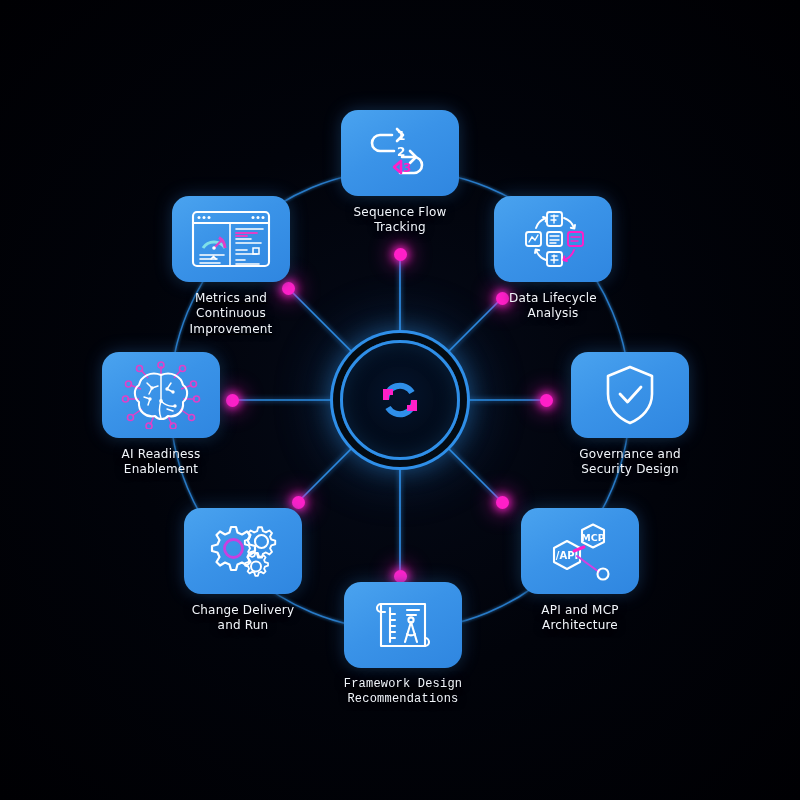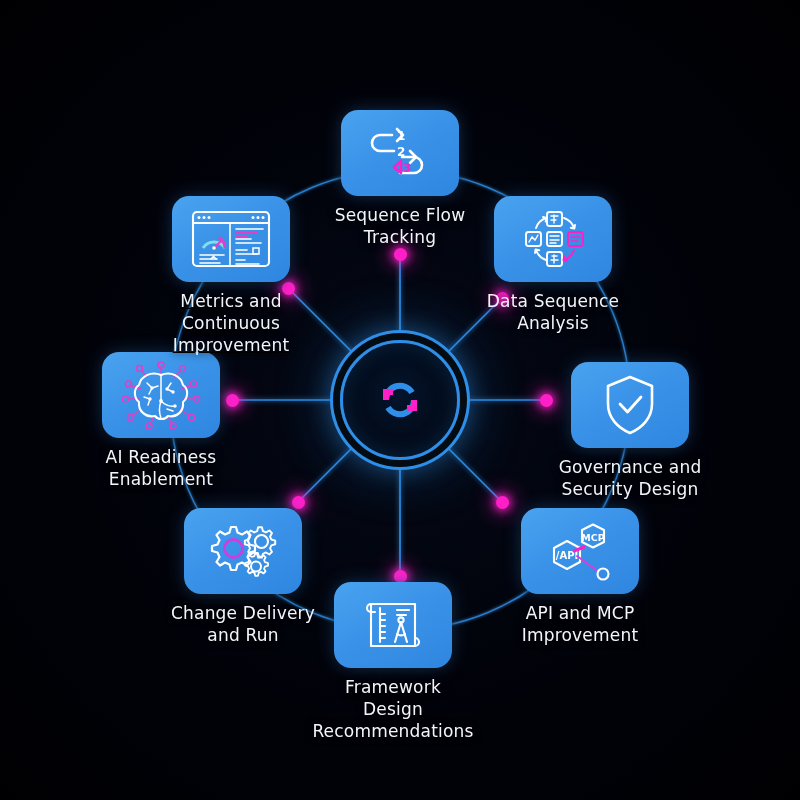--- a/index.html
+++ b/index.html
@@ -49,34 +49,34 @@
     width:118px; height:86px;
     border-radius:17px;
     background:linear-gradient(150deg,#4aa3ef 0%, #3a93e8 45%, #2f86e0 100%);
     display:flex; align-items:center; justify-content:center;
     box-shadow:0 0 18px rgba(58,147,232,0.30), 0 2px 10px rgba(0,0,0,0.6);
   }
   .card svg { display:block; }
   .label {
     margin-top:9px;
     color:#f2f6fb;
-    font-size:17px;
+    font-size:12px;
     line-height:1.28;
     text-align:center;
     letter-spacing:0.2px;
     text-shadow:0 0 8px rgba(0,0,0,0.95);
     white-space:pre-line;
   }
 
   
   #node-0 { left:325px; top:110px; }   
   #node-1 { left:478px; top:196px; }   
-  #node-2 { left:555px; top:352px;margin-top:10px; }   
+  #node-2 { left:555px; top:352px; }   
   #node-3 { left:505px; top:508px; }   
-  #node-4 { left:318px; top:582px; }   
+  #node-4 { left:328px; top:582px;font-family:Liberation Mono, monospace; }   
   #node-5 { left:168px; top:508px; }   
   #node-6 { left:86px;  top:352px; }   
   #node-7 { left:156px; top:196px;text-decoration:underline; }   
 
   
   .dot {
     position:absolute;
     width:13px; height:13px;
     border-radius:50%;
     background:#ff1fc8;
@@ -192,21 +192,21 @@
           <path d="M 57 17 L 56.4 20.6 L 52.8 19.8"></path>
           <path d="M 28 52 A 16 16 0 0 1 18 42"></path>
           <path d="M 17 45 L 17.6 41.4 L 21.2 42.2"></path>
         </g>
         <g fill="none" stroke="#ff1fc8" stroke-width="1.9" stroke-linecap="round" stroke-linejoin="round">
           <path d="M 56 42 A 16 16 0 0 1 46 52"></path>
           <path d="M 49 53 L 45.4 52 L 46.4 48.4"></path>
         </g>
       </svg>
     </div>
-    <div class="label">Data Sequence
+    <div class="label">Data Lifecycle
 Analysis</div>
   </div>
 
   <div class="node" id="node-2">
     <div class="card">
       <svg width="58" height="64" viewBox="0 0 58 64">
         <path d="M 29 4 L 51 13 L 51 31 C 51 45 41 55 29 60 C 17 55 7 45 7 31 L 7 13 Z" fill="none" stroke="#ffffff" stroke-width="2.6" stroke-linejoin="round"></path>
         <path d="M 19 31 L 26.5 39 L 40 24" fill="none" stroke="#ffffff" stroke-width="2.8" stroke-linecap="round" stroke-linejoin="round"></path>
       </svg>
     </div>
@@ -220,21 +220,21 @@
         <path d="M 41 18 L 41 6 L 52 0.5 L 63 6 L 63 18 L 52 23.5 Z" transform="translate(0,4)" fill="none" stroke="#ffffff" stroke-width="2.1" stroke-linejoin="round"></path>
         <text x="52" y="21" fill="#ffffff" font-family="DejaVu Sans, sans-serif" font-size="9.5" font-weight="bold" text-anchor="middle">MCP</text>
         <path d="M 13 42 L 13 28 L 26 21 L 39 28 L 39 42 L 26 49 Z" fill="none" stroke="#ffffff" stroke-width="2.1" stroke-linejoin="round"></path>
         <text x="26" y="39" fill="#ffffff" font-family="DejaVu Sans, sans-serif" font-size="10" font-weight="bold" text-anchor="middle">/API</text>
         <path d="M 33 31 L 43 27" stroke="#ff1fc8" stroke-width="3" stroke-linecap="round" fill="none"></path>
         <path d="M 36 36 L 58 52" stroke="#d43fe0" stroke-width="2.1" stroke-linecap="round" fill="none"></path>
         <circle cx="62" cy="54" r="5.5" fill="none" stroke="#ffffff" stroke-width="2.1"></circle>
       </svg>
     </div>
     <div class="label">API and MCP
-Improvement</div>
+Architecture</div>
   </div>
 
   <div class="node" id="node-4">
     <div class="card">
       <svg width="68" height="62" viewBox="0 0 68 62">
         <g fill="none" stroke="#ffffff" stroke-width="2.1" stroke-linejoin="round" stroke-linecap="round">
           <path d="M 12 10 L 56 10 L 56 52 L 12 52 Z"></path>
           <path d="M 12 10 A 4 4 0 0 0 12 18 L 16 18"></path>
           <path d="M 56 44 A 4 4 0 0 1 56 52 L 52 52"></path>
           <path d="M 21 14 L 21 48"></path>

